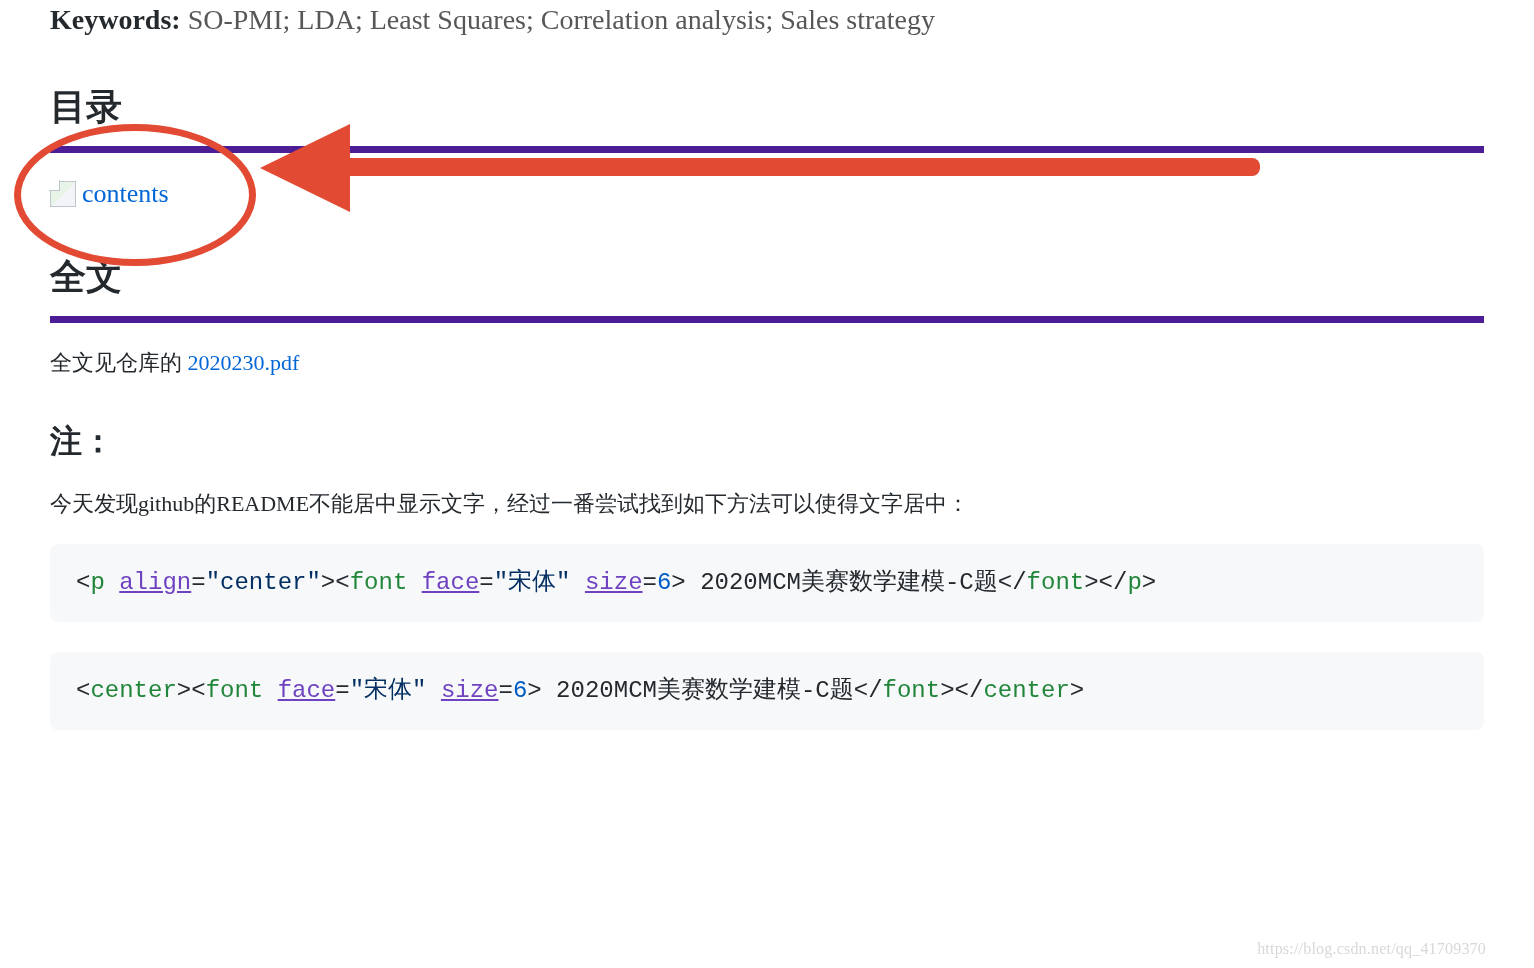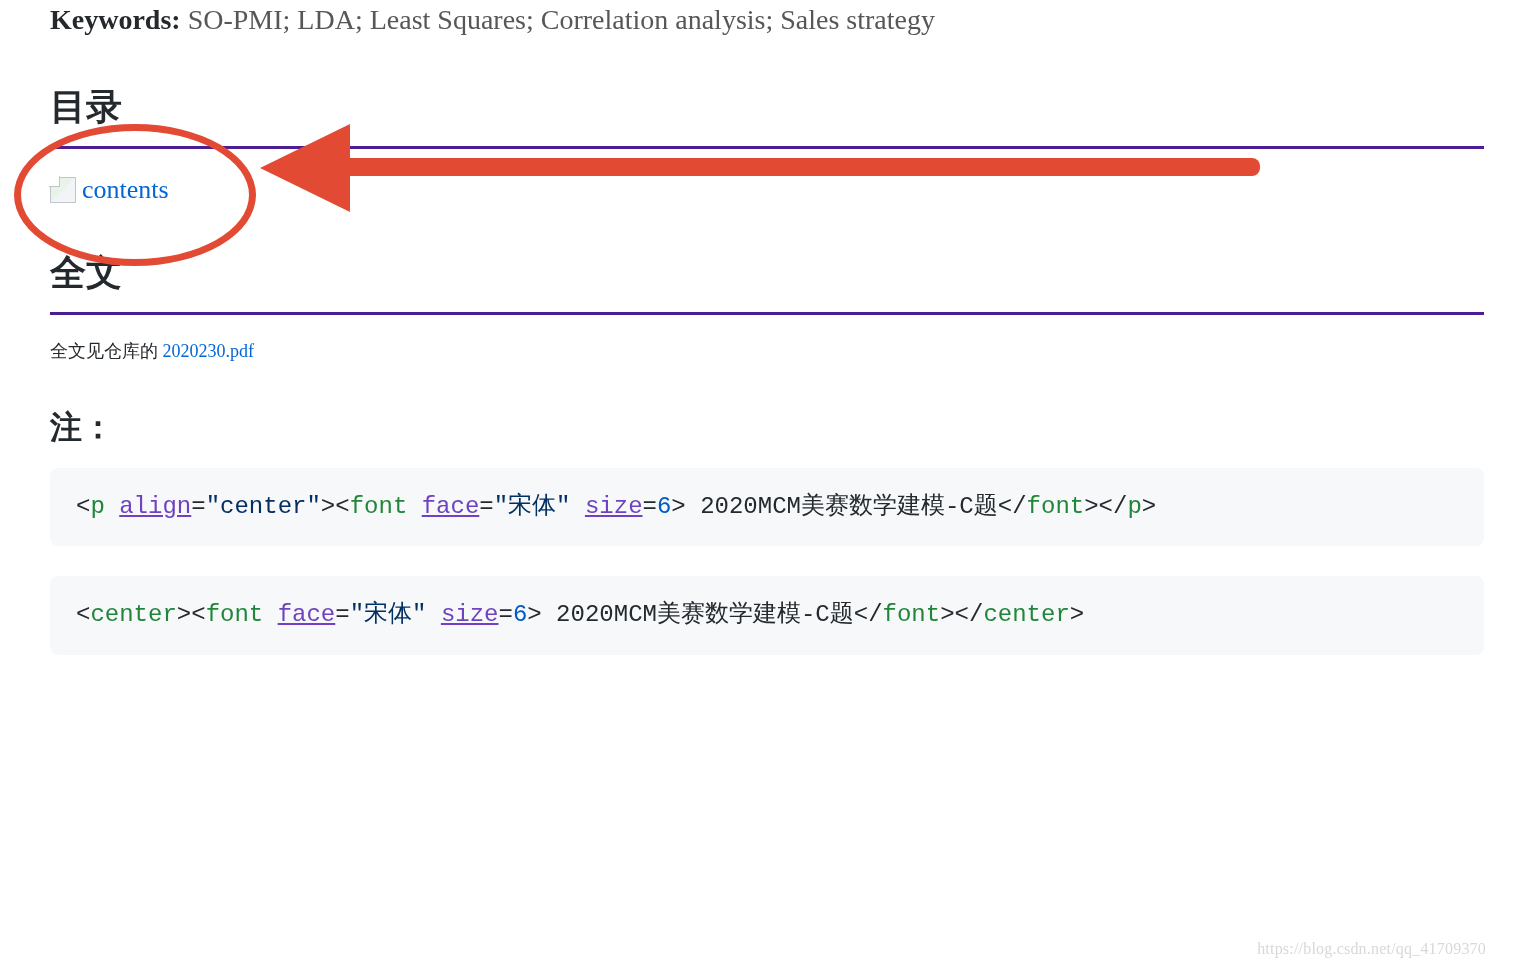--- a/index.html
+++ b/index.html
@@ -1,21 +1,21 @@
 <!DOCTYPE html>
 <html><head>
 <meta charset="utf-8">
 <style>
   html,body{margin:0;padding:0;background:#fff;color:#24292e;font-family:-apple-system,BlinkMacSystemFont,"Segoe UI",Helvetica,Arial,linux-"Apple Color Emoji","Segoe UI Emoji",sans-serif;}
   .page{width:1534px;min-height:968px;box-sizing:border-box;padding:0 50px 44px 50px;position:relative;}
   .keywords-line{font-size:28px;line-height:1.4;color:#575757;margin-top:0;padding-top:0;}
   .keywords-line strong{font-weight:700;color:#24292e;}
-  h2.section{font-size:36px;font-weight:700;margin:44px 0 6px 0;padding-bottom:14px;border-bottom:3px solid #4c1d95;}
+  h2.section{font-size:36px;font-weight:700;margin:44px 0 6px 0;padding-bottom:14px;border-bottom:7px solid #4c1d95;}
   h3.subsection{font-size:32px;font-weight:700;margin:40px 0 12px 0;}
-  p.body{font-size:18px;line-height:1.6;margin:22px 0;}
+  p.body{font-size:22px;line-height:1.6;margin:22px 0;}
   a.link{color:#0366d6;text-decoration:none;}
   .broken-img-row{display:flex;align-items:flex-end;margin:26px 0 10px 0;}
   .broken-img{display:inline-flex;align-items:center;gap:6px;font-size:26px;color:#0366d6;position:relative;z-index:1;}
   .broken-img .glyph{width:24px;height:24px;border:1px solid #c0c4cc;background:linear-gradient(135deg,#e8f4e8 0 50%,#f2f4f7 50% 100%);position:relative;}
   .broken-img .glyph::after{content:"";position:absolute;left:-2px;top:-2px;width:10px;height:10px;background:#fff;border-right:1px solid #c0c4cc;border-bottom:1px solid #c0c4cc;}
   pre.code{background:#f6f8fa;border-radius:8px;padding:20px 26px;font-family:"SFMono-Regular",Consolas,"Liberation Mono",Menlo,monospace;font-size:24px;line-height:1.6;overflow:auto;margin:18px 0 30px 0;}
   .tok-tag{color:#22863a;}
   .tok-attr{color:#6f42c1;text-decoration:underline;}
   .tok-str{color:#032f62;}
   .tok-num{color:#005cc5;}
@@ -55,20 +55,21 @@
 
   <h2 class="section">全文</h2>
 
   <p class="body">
     <span>全文见仓库的 </span>
     <a class="link" href="#">2020230.pdf</a>
   </p>
 
   <h3 class="subsection">注：</h3>
 
+  <p class="body">今天发现github的README不能居中显示文字，经过一番尝试找到如下方法可以使得文字居中：</p>
 
   <pre class="code"><span class="tok-punct">&lt;</span><span class="tok-tag">p</span> <span class="tok-attr">align</span><span class="tok-punct">=</span><span class="tok-str">"center"</span><span class="tok-punct">&gt;&lt;</span><span class="tok-tag">font</span> <span class="tok-attr">face</span><span class="tok-punct">=</span><span class="tok-str">"宋体"</span> <span class="tok-attr">size</span><span class="tok-punct">=</span><span class="tok-num">6</span><span class="tok-punct">&gt;</span><span class="tok-txt"> 2020MCM美赛数学建模-C题</span><span class="tok-punct">&lt;/</span><span class="tok-tag">font</span><span class="tok-punct">&gt;&lt;/</span><span class="tok-tag">p</span><span class="tok-punct">&gt;</span></pre>
 
 
   <pre class="code"><span class="tok-punct">&lt;</span><span class="tok-tag">center</span><span class="tok-punct">&gt;&lt;</span><span class="tok-tag">font</span> <span class="tok-attr">face</span><span class="tok-punct">=</span><span class="tok-str">"宋体"</span> <span class="tok-attr">size</span><span class="tok-punct">=</span><span class="tok-num">6</span><span class="tok-punct">&gt;</span><span class="tok-txt"> 2020MCM美赛数学建模-C题</span><span class="tok-punct">&lt;/</span><span class="tok-tag">font</span><span class="tok-punct">&gt;&lt;/</span><span class="tok-tag">center</span><span class="tok-punct">&gt;</span></pre>
 
   <div class="watermark">https://blog.csdn.net/qq_41709370</div>
 </div>
 
 </body></html>

